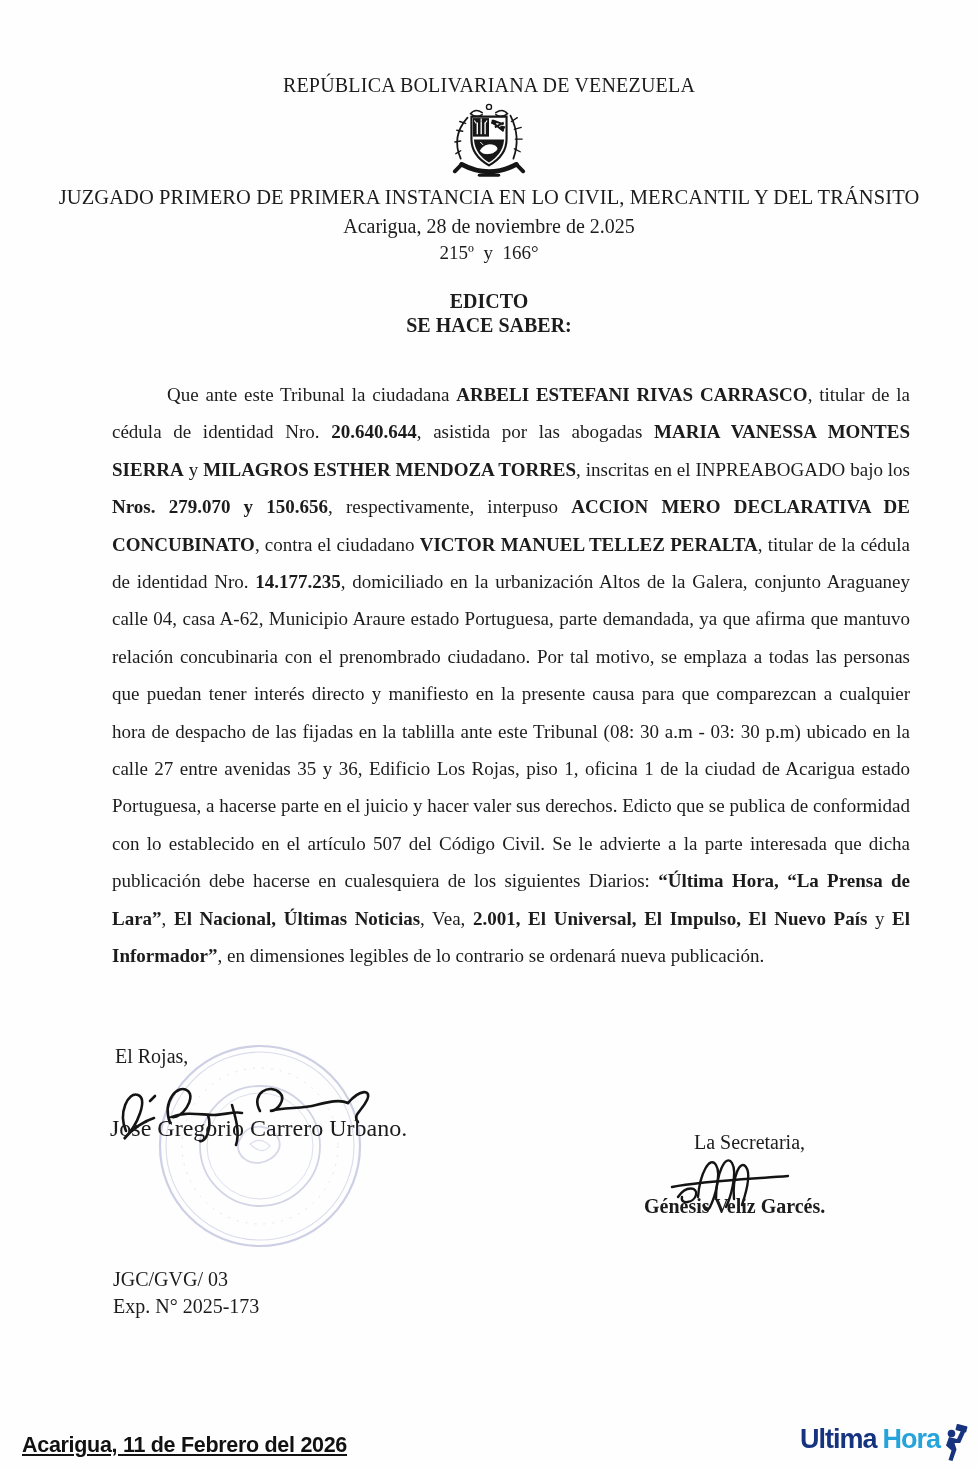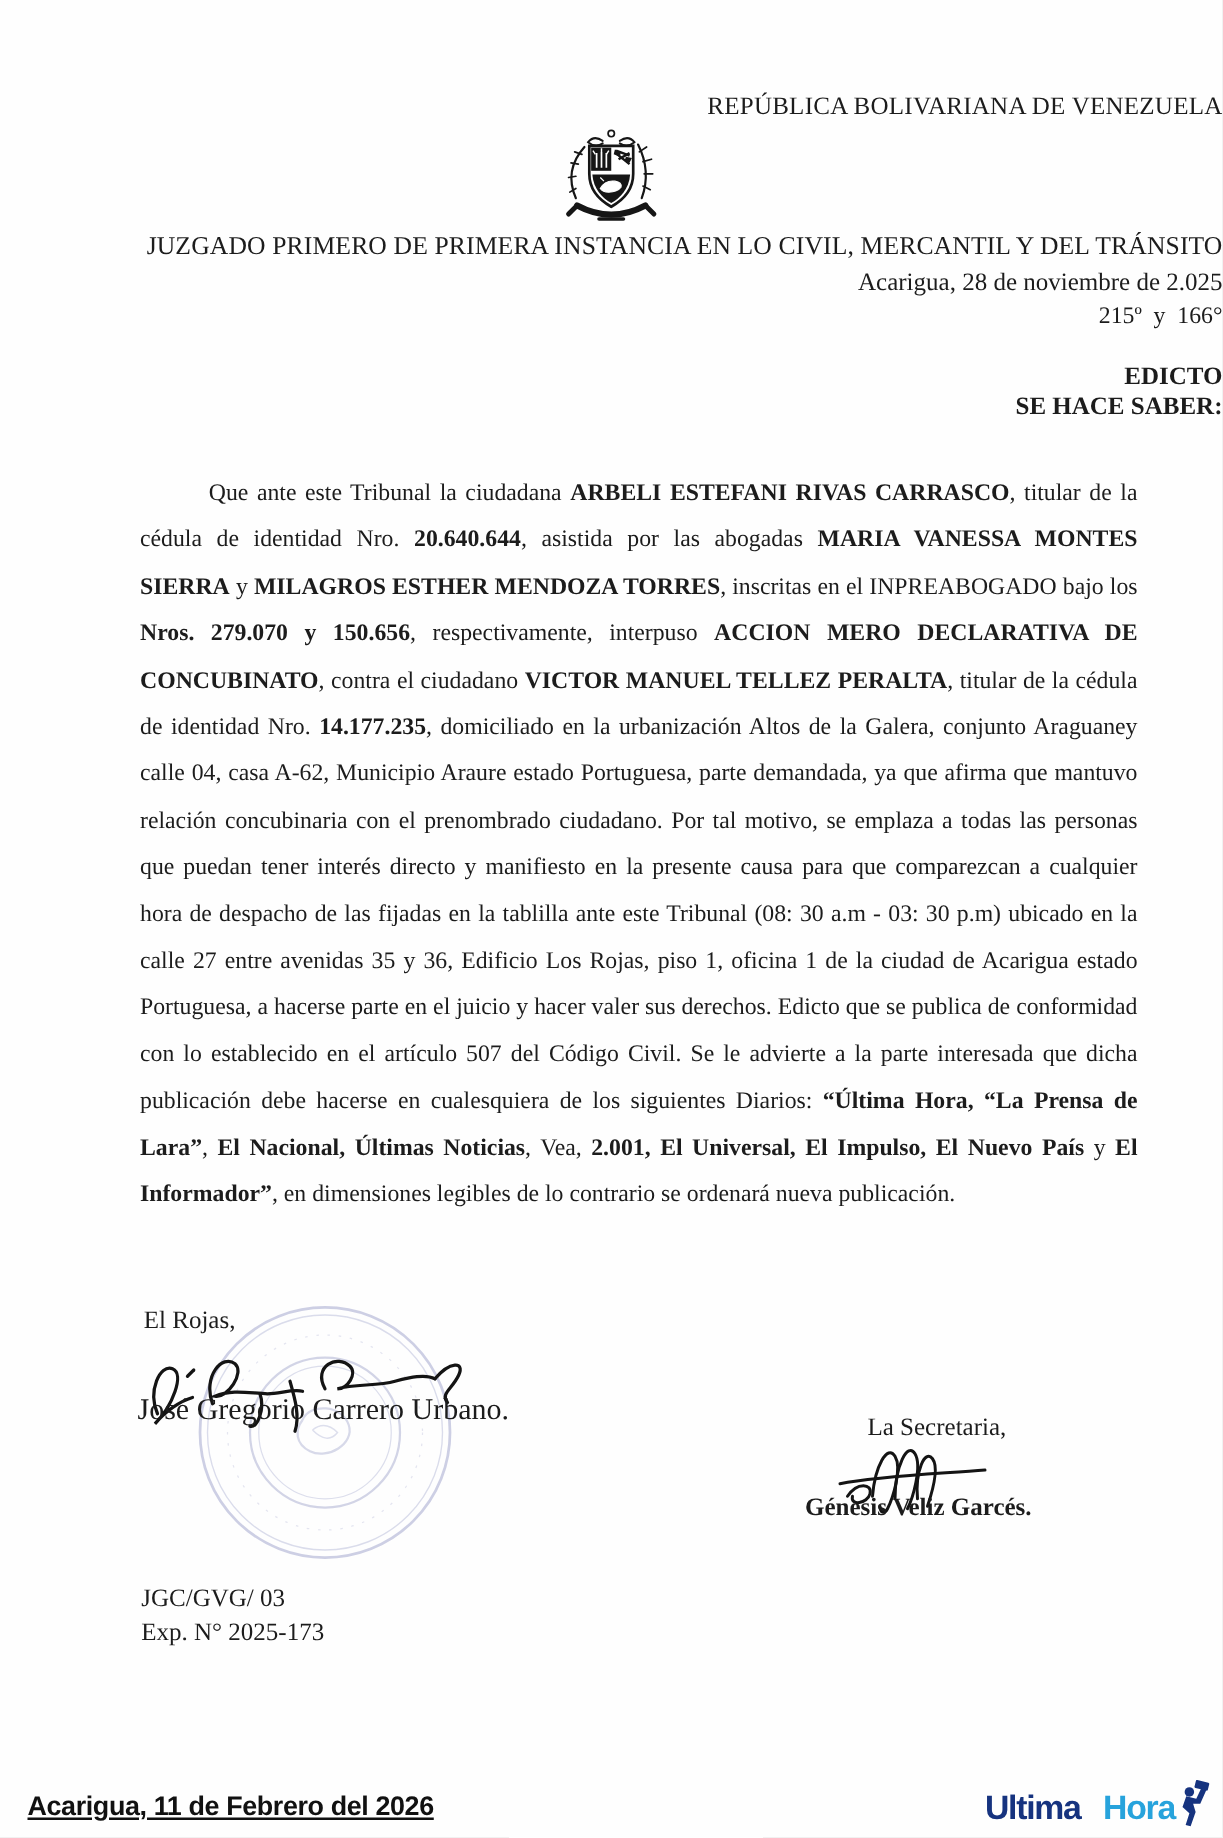--- a/index.html
+++ b/index.html
@@ -1,19 +1,19 @@
 <!DOCTYPE html>
 <html><head>
 <meta charset="utf-8">
 <style>
   html,body{margin:0;padding:0;background:#e8e8e8;}
   .page{position:relative;width:978px;height:1470px;margin:0 auto;background:#fefefe;
         font-family:"Liberation Serif","DejaVu Serif",serif;color:#1c1c1c;overflow:hidden;}
   
-  .header{position:absolute;top:74px;left:0;right:0;text-align:right;}
+  .header{position:absolute;top:74px;left:0;right:0;text-align:center;}
   .republic{font-size:20px;letter-spacing:.2px;}
   .emblem{margin:5px auto 2px auto;display:block;}
   .court{font-size:20.5px;line-height:26px;letter-spacing:.1px;}
   .dateline{font-size:20px;line-height:28px;margin-top:2px;}
   .years{font-size:19px;line-height:26px;white-space:pre;}
   .edicto{font-size:20px;font-weight:bold;margin-top:24px;line-height:23px;}
   .sehace{font-size:20px;font-weight:bold;line-height:25px;}
   
   .bodytext{position:absolute;top:376px;left:112px;right:68px;
             font-size:19px;line-height:37.4px;text-align:justify;text-indent:55px;}
@@ -27,25 +27,25 @@
   .secretaria-label{position:absolute;left:694px;top:96px;font-size:20px;}
   .secretaria-sig{position:absolute;left:668px;top:108px;}
   .secretaria-name{position:absolute;left:644px;top:160px;font-size:20px;font-weight:bold;}
   
   .refblock{position:absolute;left:113px;top:1266px;font-size:20px;line-height:27px;}
   
   .footer{position:absolute;left:0;right:0;bottom:0;height:52px;}
   .pubdate{position:absolute;left:22px;bottom:12px;
            font-family:"Liberation Sans","DejaVu Sans",sans-serif;
            font-weight:bold;font-size:21.5px;letter-spacing:-0.3px;color:#111;text-decoration:underline;}
-  .logo{position:absolute;right:10px;bottom:8px;display:flex;align-items:flex-end;
+  .logo{position:absolute;right:10px;bottom:8px;display:flex;align-items:flex-start;
         font-family:"Liberation Sans","DejaVu Sans",sans-serif;font-weight:bold;
         font-size:27px;letter-spacing:-1px;}
   .logo .p1{color:#16337f;}
-  .logo .p2{color:#27a3dc;margin-left:18px;}
+  .logo .p2{color:#27a3dc;margin-left:6px;}
   .logo svg{margin-left:2px;}
 </style>
 </head>
 <body>
 
 <div class="page">
 
   <div class="header">
     <div class="republic">REPÚBLICA BOLIVARIANA DE VENEZUELA</div>
 

